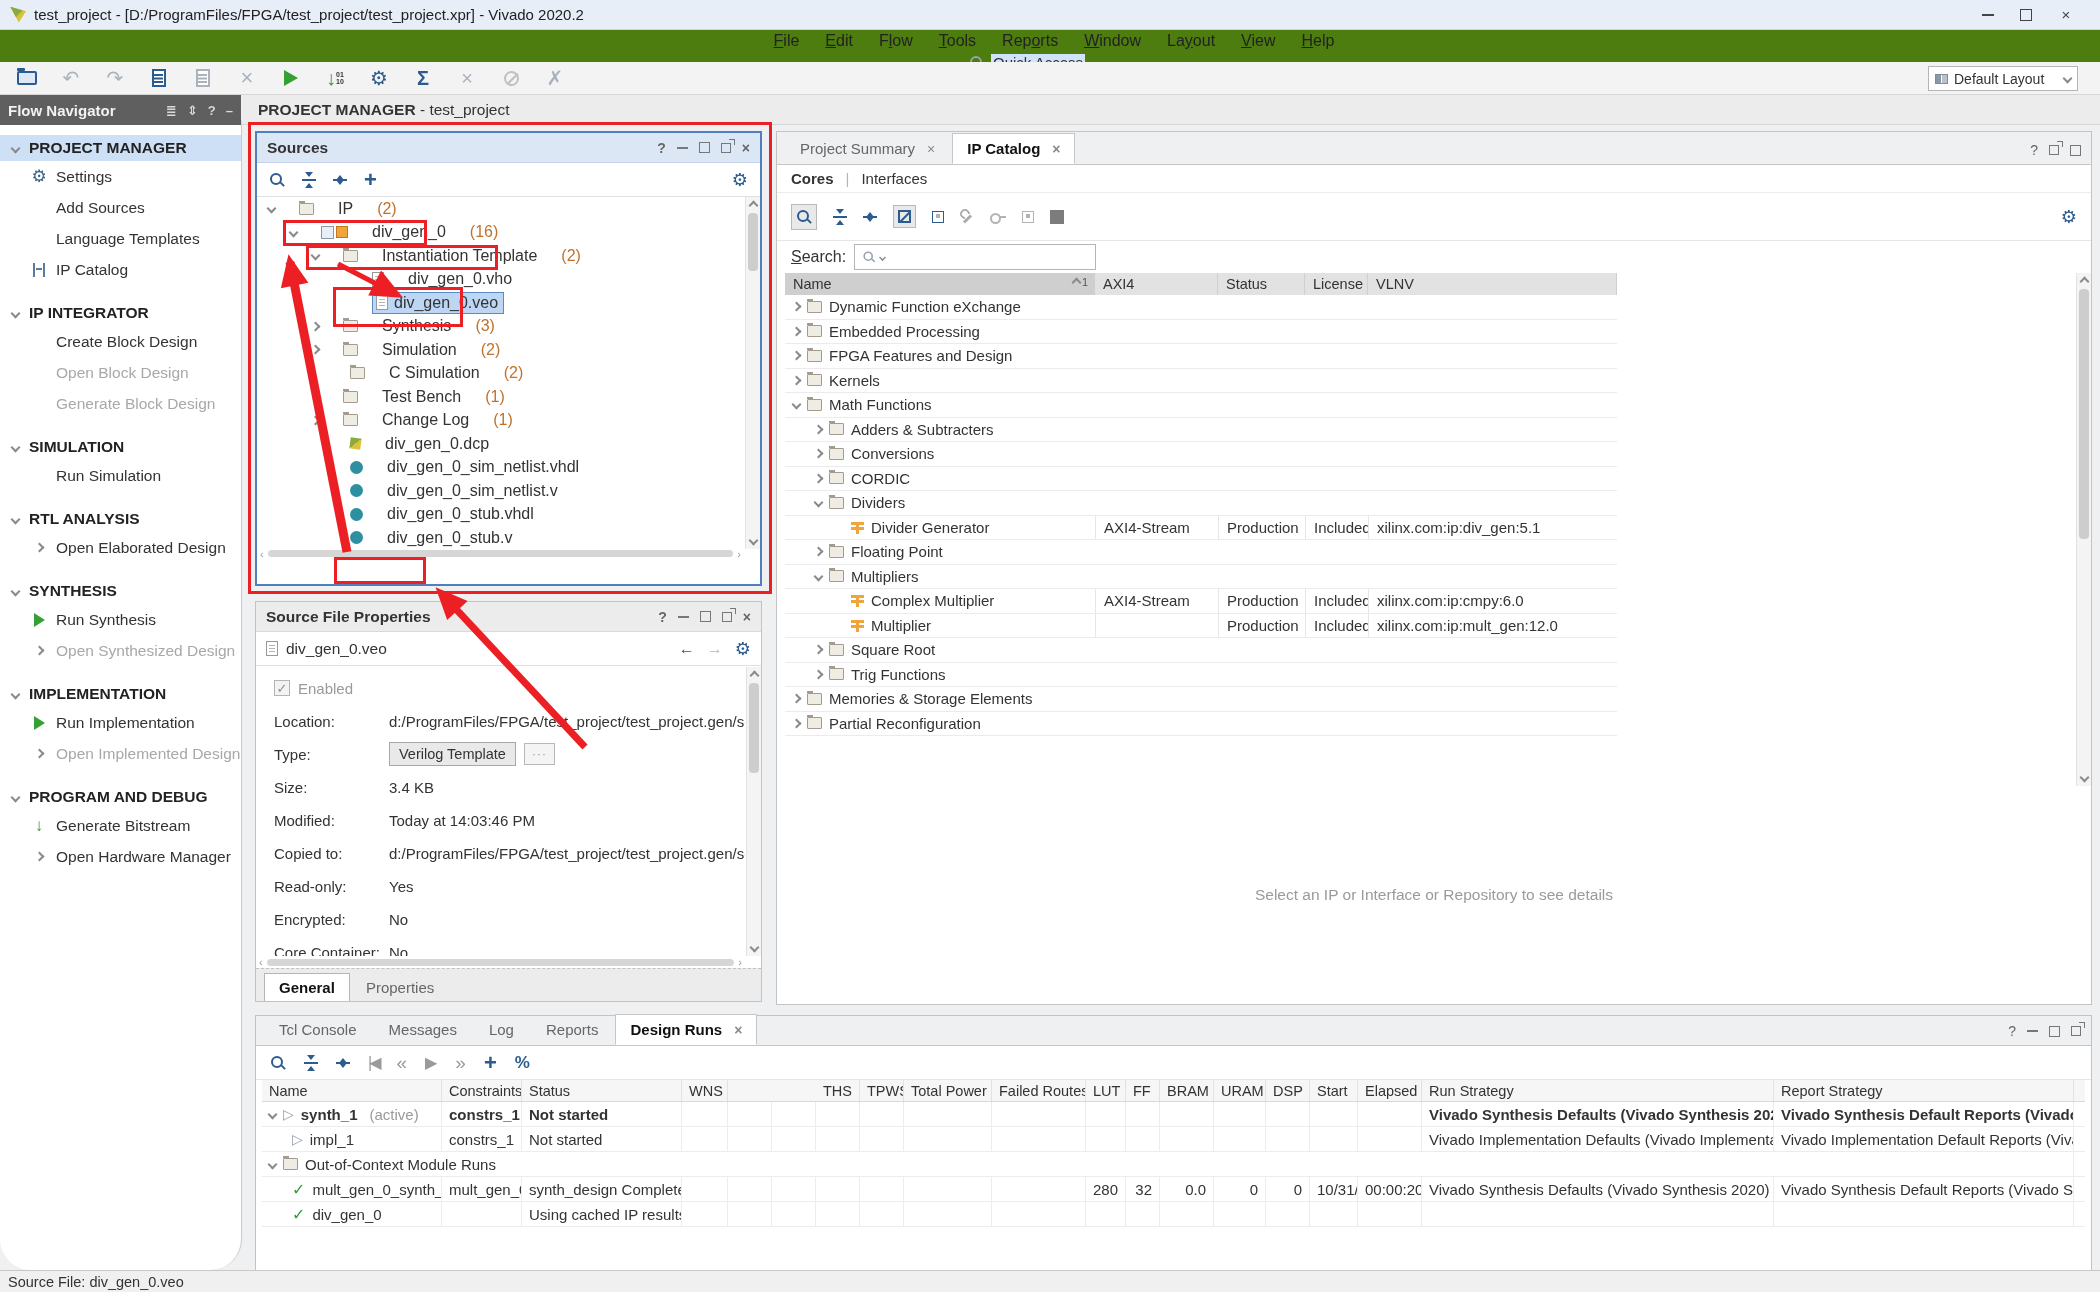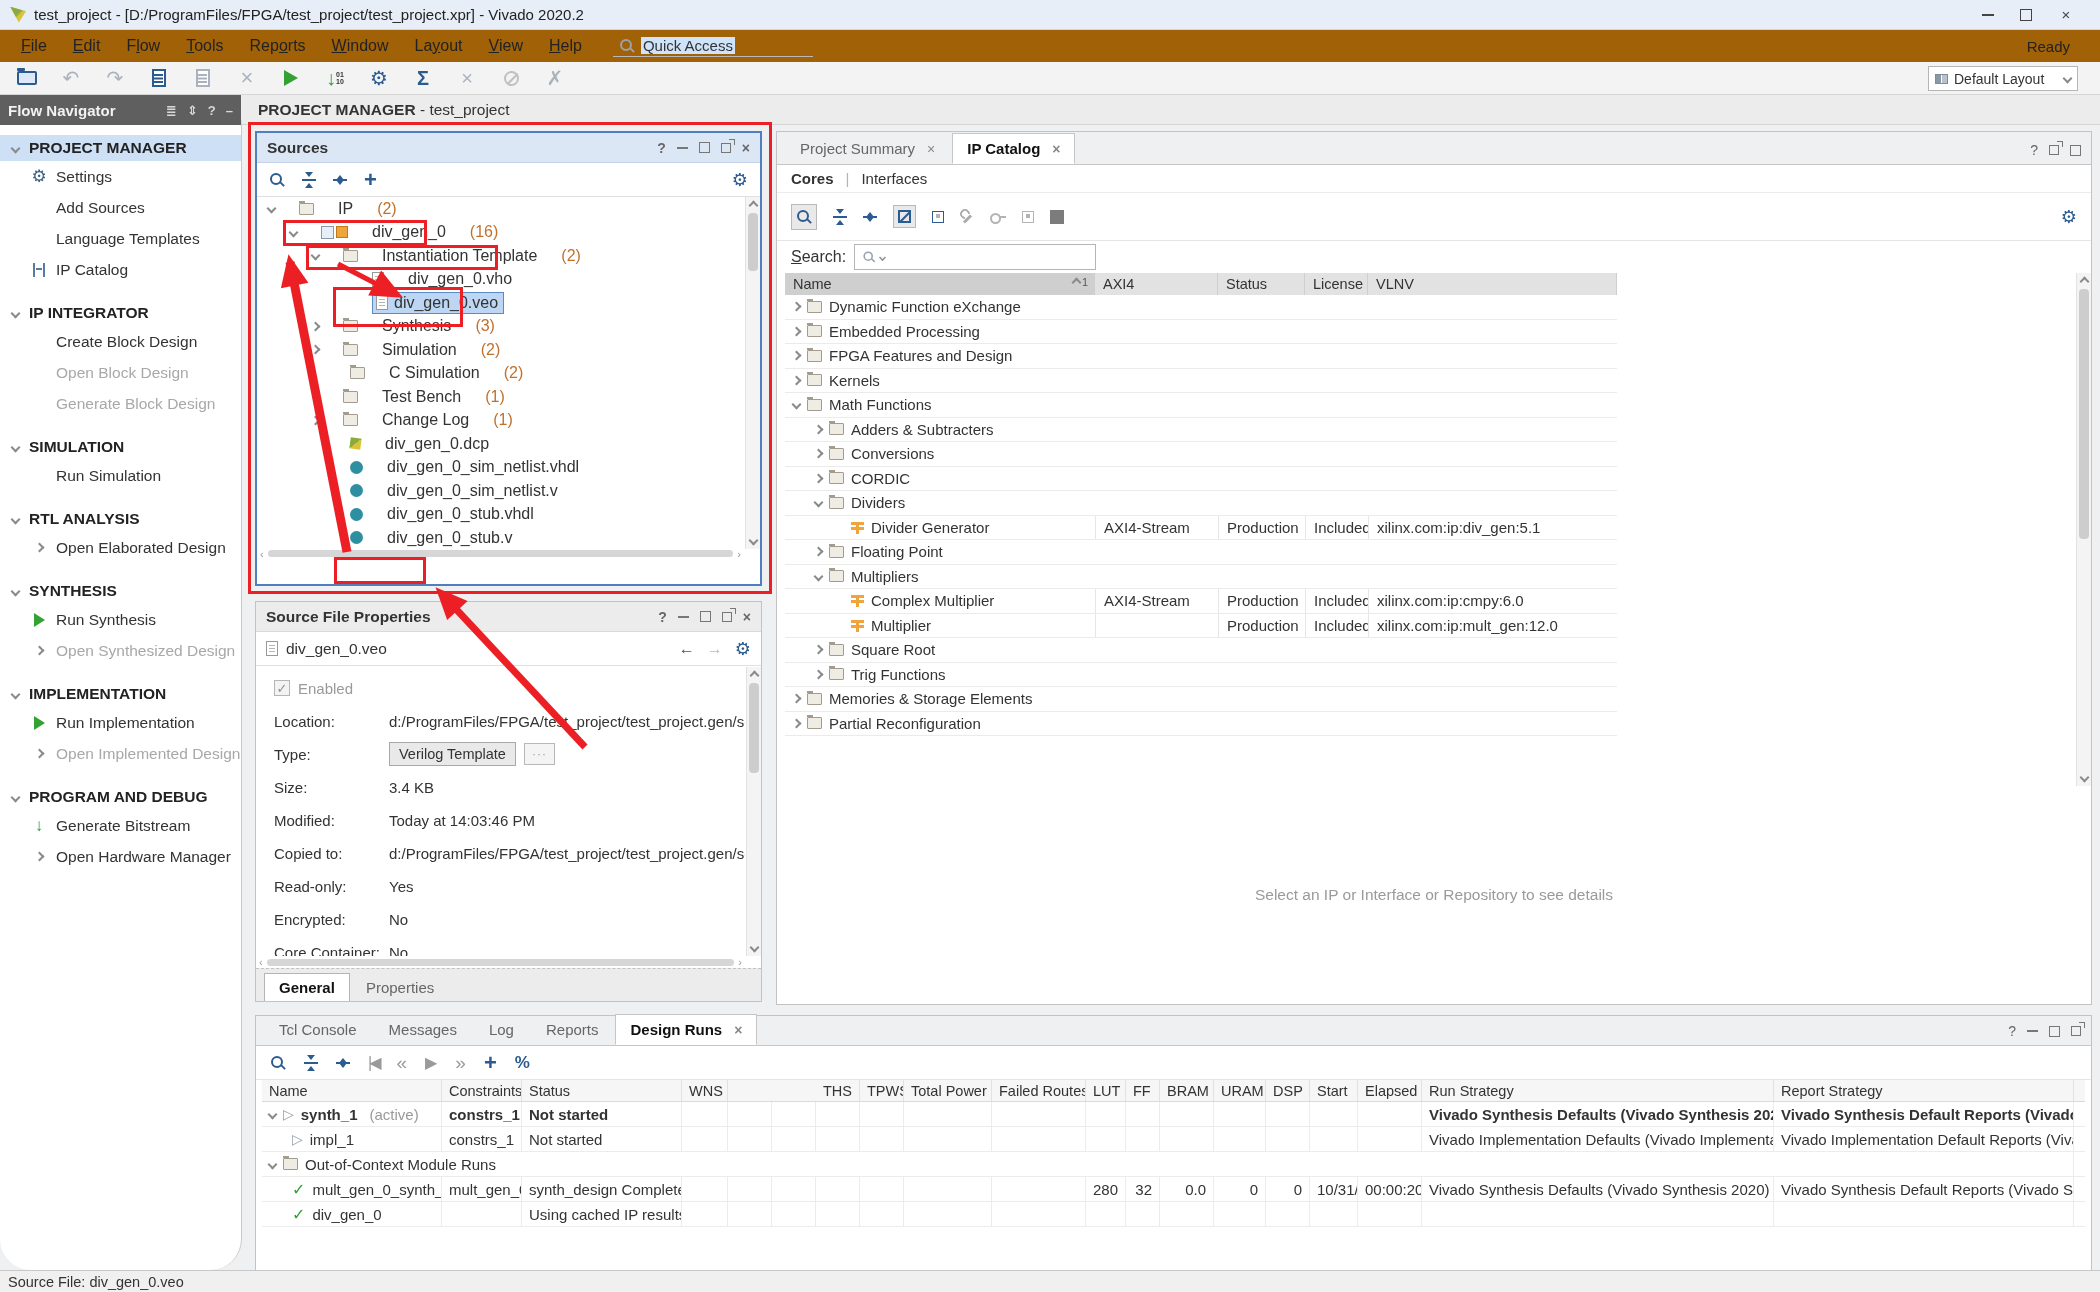--- a/index.html
+++ b/index.html
@@ -9,21 +9,21 @@
   
   .titlebar { position:absolute; left:0; top:0; width:2100px; height:30px; background:#e8eef8; border-bottom:1px solid #d0d6e0; display:flex; align-items:center; padding:0 8px; }
   .vlogo { width:16px; height:16px; margin:0 8px 0 2px; background:linear-gradient(135deg,#8aab3c 45%,#d9c33a 55%); clip-path:polygon(0 0,100% 30%,55% 100%); }
   .title-text { font-size:15px; color:#222; }
   .win-controls { margin-left:auto; display:flex; gap:26px; align-items:center; padding-right:18px; }
   .wc { color:#444; font-size:15px; width:16px; text-align:center; }
   .wc-min { width:12px; height:2px; background:#444; }
   .wc-max { width:12px; height:12px; border:1.5px solid #444; }
 
   
-  .menubar { position:absolute; left:0; top:30px; width:2100px; height:32px; background:#a16207; display:flex; align-items:center; padding-left:8px; }
+  .menubar { position:absolute; left:0; top:30px; width:2100px; height:32px; background:#4d7c0f; display:flex; align-items:center; padding-left:8px;flex-direction:column; }
   .menu-item { padding:2px 13px; font-size:16px; color:#222; }
   .quick-access { margin-left:18px; border-bottom:1px solid #b9b9b9; display:flex; align-items:center; gap:6px; padding:2px 6px; width:200px; }
   .qa-text { background:#cfe3fa; font-size:15px; padding:0 2px; }
   .ready { margin-left:auto; padding-right:30px; font-size:15px; color:#222; }
 
   
   .toolbar { position:absolute; left:0; top:62px; width:2100px; height:33px; background:#f3f3f3; border-bottom:1px solid #d6d6d6; display:flex; align-items:center; gap:22px; padding-left:16px; }
   .tb { width:22px; height:22px; display:flex; align-items:center; justify-content:center; position:relative; }
   .g-blue { color:#2b5b8f; } .g-grey { color:#aab3bd; } .g-green { color:#35a135; }
   .tb-folder { width:20px; height:14px; background:#dce8f6; border:2px solid #2b5b8f; border-radius:2px; position:relative; }

